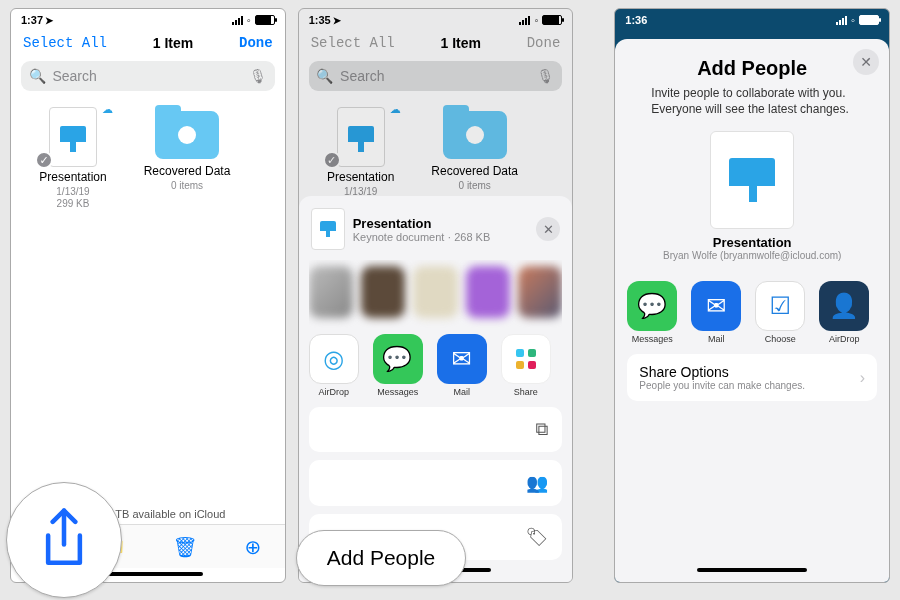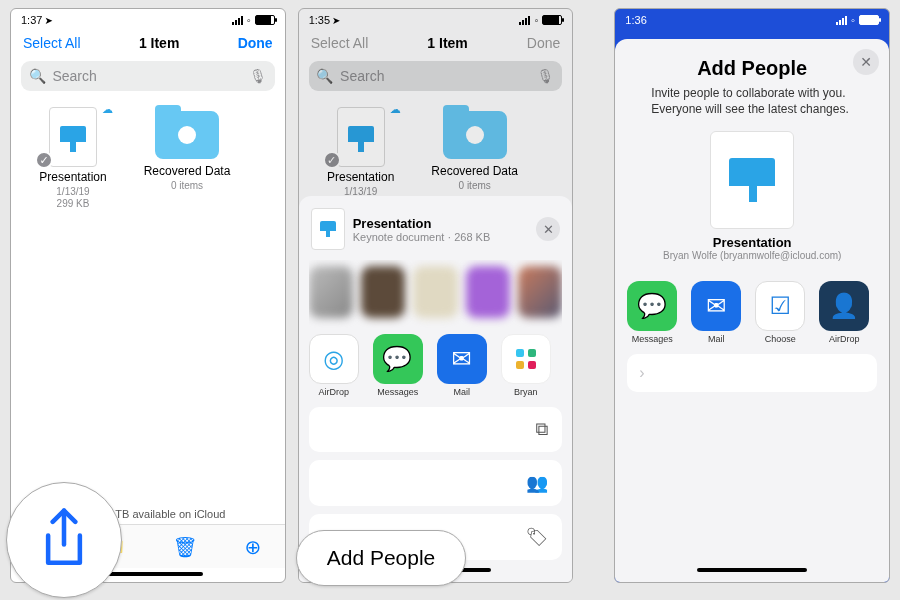--- a/index.html
+++ b/index.html
@@ -1,30 +1,30 @@
 <!DOCTYPE html>
 <html><head>
 <meta charset="utf-8">
 <style>
   * { box-sizing: border-box; margin: 0; padding: 0; font-family: -apple-system, "Helvetica Neue", Arial, sans-serif; }
   body { background: #e8e8e8; width: 900px; height: 600px; overflow: hidden; position: relative; }
   .stage { display: flex; gap: 12px; padding: 8px 10px; }
   .phone { width: 284px; height: 575px; background: #fff; border: 1px solid #aaa; border-radius: 6px; position: relative; overflow: hidden; display: flex; flex-direction: column; }
   
-  .status { height: 20px; display: flex; justify-content: space-between; align-items: center; padding: 2px 10px 0; font-size: 11px; font-weight: 400; }
+  .status { height: 20px; display: flex; justify-content: space-between; align-items: center; padding: 2px 10px 0; font-size: 11px; font-weight: 700; }
   .status .right { display: flex; gap: 4px; align-items: center; }
   .sig { display: inline-flex; align-items: flex-end; gap: 1px; }
   .sig i { width: 2px; background: #000; display: inline-block; }
   .sig i:nth-child(1){height:3px}.sig i:nth-child(2){height:5px}.sig i:nth-child(3){height:7px}.sig i:nth-child(4){height:9px}
   .batt { width: 20px; height: 10px; border: 1px solid #000; border-radius: 2px; position: relative; }
   .batt::after { content: ""; position: absolute; right: -3px; top: 2px; width: 2px; height: 4px; background: #000; border-radius: 1px; }
   .batt i { display: block; height: 100%; width: 85%; background: #000; }
   
   .nav { display: flex; justify-content: space-between; align-items: center; padding: 6px 12px; font-size: 14px; }
-  .nav .link { color: #007aff; }
+  .nav .link { color: #007aff; font-family: Liberation Mono, monospace; }
   .nav .title { font-weight: 600; }
   .nav.dim .link { color: #9a9a9a; }
   
   .search { margin: 4px 10px 8px; background: #eceded; border-radius: 9px; height: 30px; display: flex; align-items: center; padding: 0 8px; color: #8a8a8d; font-size: 14px; gap: 6px; }
   .search .mic { margin-left: auto; }
   .phone.dim .search { background: #dedfe0; }
   
   .grid { display: flex; gap: 26px; padding: 8px 18px; }
   .item { width: 88px; text-align: center; font-size: 11px; color: #333; position: relative; }
   .presentation-doc { width: 48px; height: 60px; margin: 0 auto; border: 1px solid #d6d6d6; border-radius: 4px; background: #fff; position: relative; }
@@ -64,21 +64,21 @@
   .ic.mail{background:#1a6fe8;}
   .ic.slack{background:#fff;border:1px solid #eee;}
   .ic.snap{background:#fffc00;color:#fff;}
   .ic.things{background:#fff;border:1px solid #ddd;color:#1e7fe0;}
   .ic.kindle{background:#1b3a5a;}
   .ic.twitter{background:#1da1f2;}
   .action-list { margin-top:8px; }
   .action { background:#fff; border-radius:10px; padding:12px 14px; font-size:14px; margin-bottom:8px; display:flex; align-items:center; justify-content:space-between; color:#000;}
   .action .icn { color:#555; font-size:18px;}
   
-  .phone.dark { background:#1d4ed8;margin-left:29px; }
+  .phone.dark { background:#0c4a6e;margin-left:29px; }
   .phone.dark .status { color:#fff; }
   .phone.dark .status .sig i, .phone.dark .status .batt, .phone.dark .status .batt i { background:#fff; border-color:#fff; }
   .phone.dark .status .batt::after{background:#fff;}
   .card { position:absolute; left:0; right:0; top:30px; bottom:0; background:#f4f4f6; border-radius:12px 12px 0 0; padding: 12px 12px 4px; display:flex; flex-direction:column;}
   .card .close { position:absolute; right:10px; top:10px; width:26px;height:26px;border-radius:50%;background:#e2e2e5;color:#6f6f74;display:flex;align-items:center;justify-content:center;font-size:14px;}
   .card h2 { text-align:center; font-size:20px; font-weight:700; margin-top:6px;}
   .card .lead { font-size:12px; color:#333; padding:6px 24px 10px; line-height:1.3;}
   .doc-preview { width:84px; height:98px; margin: 4px auto 6px; border:1px solid #e0e0e0; border-radius:6px; background:#fff; position:relative;}
   .doc-preview::before{content:"";position:absolute;left:18px;top:26px;width:46px;height:28px;background:#2aa4e6;border-radius:3px 3px 0 0;}
   .doc-preview::after{content:"";position:absolute;left:38px;top:54px;width:8px;height:16px;background:#2aa4e6;}
@@ -229,21 +229,21 @@
         <div class="app"><div class="ic airdrop">◎</div><span>AirDrop</span></div>
         <div class="app"><div class="ic messages">💬</div><span>Messages</span></div>
         <div class="app"><div class="ic mail">✉︎</div><span>Mail</span></div>
         <div class="app"><div class="ic slack">
               <span class="slack-grid">
                 <i></i>
                 <i></i>
                 <i></i>
                 <i></i>
               </span>
-            </div><span>Bryan</span></div>
+            </div><span>Share</span></div>
         <div class="app">
             <div class="ic snap">👻</div>
           </div>
       </div>
       <div class="action-list">
         <div class="action">
             <span style="visibility:hidden">Copy</span>
             <span class="icn">⧉</span>
           </div>
         <div class="action">
@@ -285,20 +285,24 @@
       <div class="app-row">
         <div class="app"><div class="ic messages">💬</div><span>Messages</span></div>
         <div class="app"><div class="ic mail">✉︎</div><span>Mail</span></div>
         <div class="app"><div class="ic things">☑︎</div><span>Choose</span></div>
         <div class="app"><div class="ic kindle">👤</div><span>AirDrop</span></div>
         <div class="app">
             <div class="ic twitter">✦</div>
           </div>
       </div>
       <div class="share-row">
+        <div>
+          <div class="t1">Share Options</div>
+          <div class="t2">People you invite can make changes.</div>
+        </div>
         <span class="chev">›</span>
       </div>
       <div class="home-ind"></div>
     </div>
   </div>
 
 </div>
 
 <div class="callout share">
   <svg class="share-glyph" viewBox="0 0 48 60" fill="none" stroke="#1768ff" stroke-width="4" stroke-linecap="round" stroke-linejoin="round">

